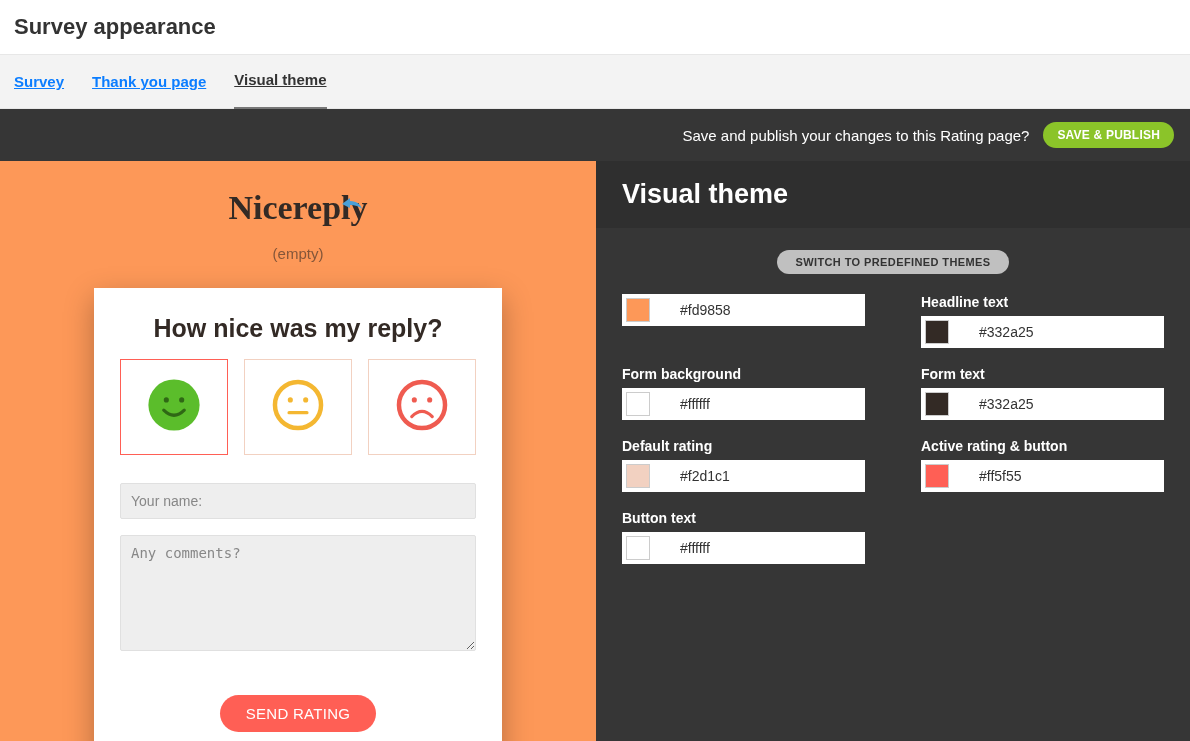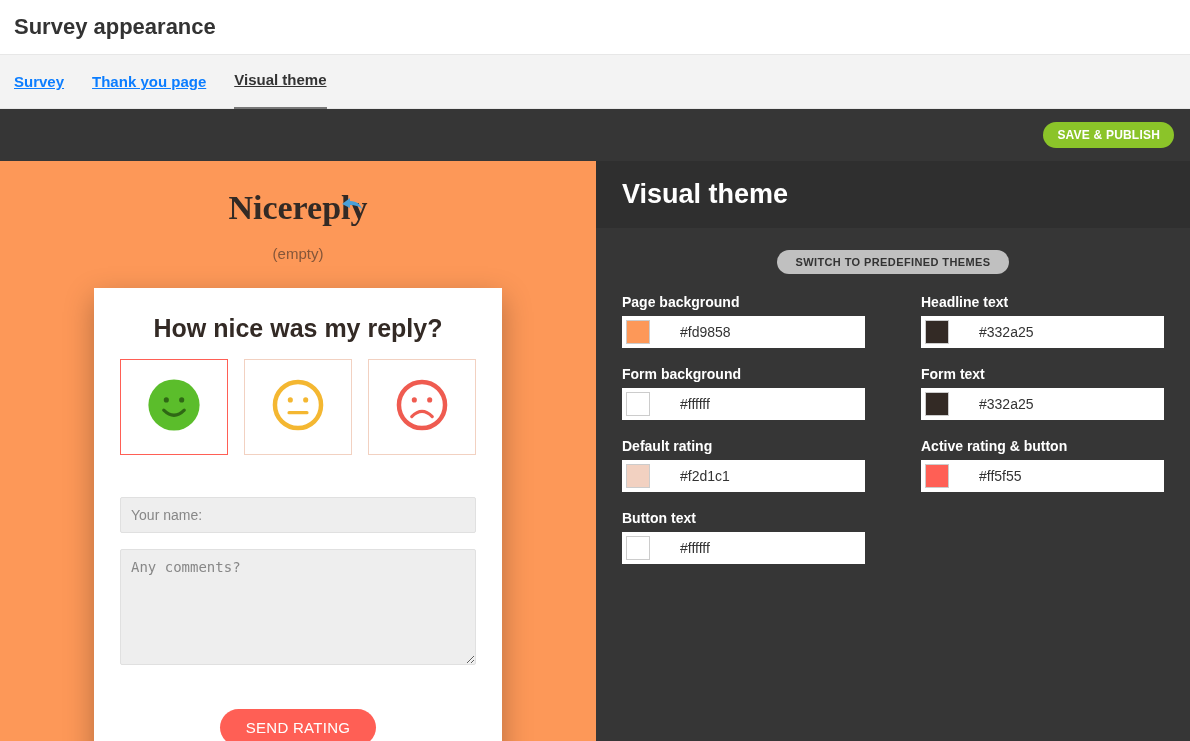--- a/index.html
+++ b/index.html
@@ -128,21 +128,21 @@
 }
 .face-box.active { border-color: #ff5f55; }
 .input-field {
   width: 100%;
   background: #eeeeee;
   border: 1px solid #e0e0e0;
   border-radius: 2px;
   padding: 9px 10px;
   font-size: 14px;
   color: #555;
-  margin-top: 42px;
+  margin-top: 28px;
 }
 .input-field::placeholder { color: #878787; }
 .textarea-field {
   width: 100%;
   background: #eeeeee;
   border: 1px solid #e0e0e0;
   border-radius: 2px;
   padding: 9px 10px;
   font-size: 14px;
   color: #555;
@@ -228,20 +228,21 @@
 
 <div class="page-title">Survey appearance</div>
 
 <div class="tabs-bar">
   <div class="tab link">Survey</div>
   <div class="tab link">Thank you page</div>
   <div class="tab active">Visual theme</div>
 </div>
 
 <div class="action-bar">
+  <span class="action-bar-text">Save and publish your changes to this Rating page?</span>
   <button class="save-btn">SAVE &amp; PUBLISH</button>
 </div>
 
 <div class="content">
 
   <div class="preview-pane">
     <div class="logo-wrap">
       <div class="logo-text">Nicereply
         <span class="logo-arrow">
           <svg width="24" height="14" viewBox="0 0 24 14">
@@ -297,21 +298,20 @@
   <div class="side-pane">
     <div class="side-header">
       <div class="side-title">Visual theme</div>
     </div>
     <div class="side-body">
       <button class="switch-btn">SWITCH TO PREDEFINED THEMES</button>
 
       <div class="color-grid">
 
         <div class="color-item">
-          <div class="color-label">Page background</div>
           <div class="color-input-wrap">
             <div class="swatch" style="background:#fd9858"></div>
             <input class="color-value" value="#fd9858" style="">
           </div>
         </div>
 
         <div class="color-item">
           <div class="color-label">Headline text</div>
           <div class="color-input-wrap">
             <div class="swatch" style="background:#332a25"></div>

